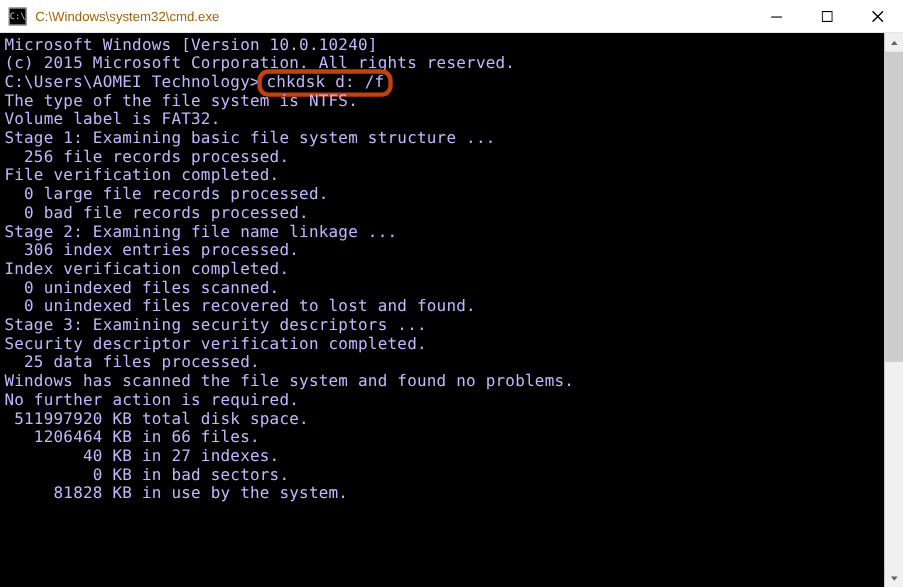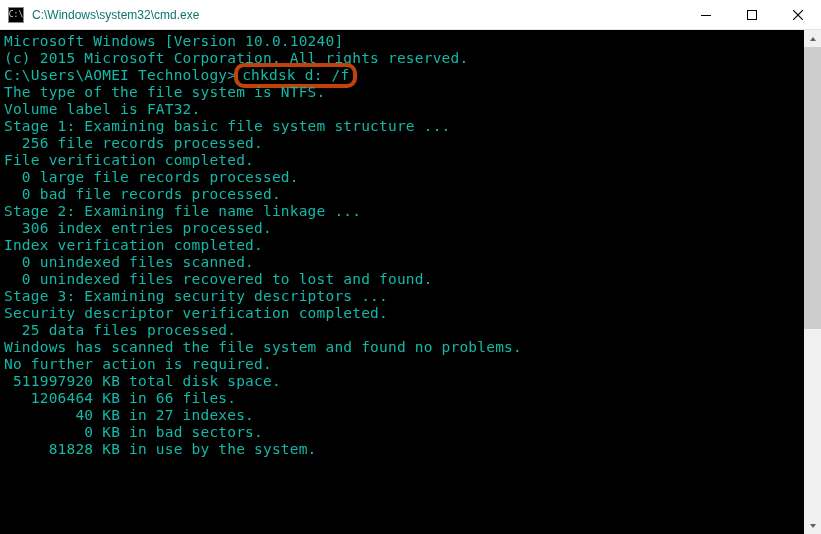--- a/index.html
+++ b/index.html
@@ -30,21 +30,21 @@
     align-items: center;
     justify-content: center;
     margin-right: 8px;
     font-size: 8px;
     color: #ccc;
     font-family: Consolas, monospace;
   }
   .titlebar .title {
     flex: 1;
     font-size: 12px;
-    color: #0f766e;
+    color: #a16207;
   }
   .titlebar .controls {
     display: flex;
     height: 100%;
   }
   .titlebar .ctrl {
     width: 46px;
     display: flex;
     align-items: center;
     justify-content: center;
@@ -53,21 +53,21 @@
   .titlebar .ctrl svg { pointer-events: none; }
   .terminal-wrap {
     flex: 1;
     background: #000000;
     position: relative;
     display: flex;
   }
   .terminal {
     flex: 1;
     background: #000;
-    color: #14b8a6;
+    color: #c4b5fd;
     font-family: Consolas, "Lucida Console", monospace;
     font-size: 14.5px;
     line-height: 17px;
     padding: 3px 4px;
     white-space: pre;
     overflow: hidden;
     letter-spacing: 0.2px;
   }
   .line { display: block; }
   .highlight {

